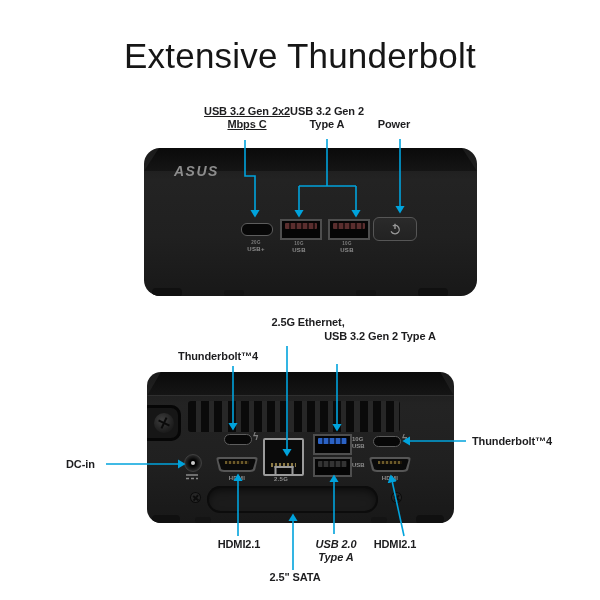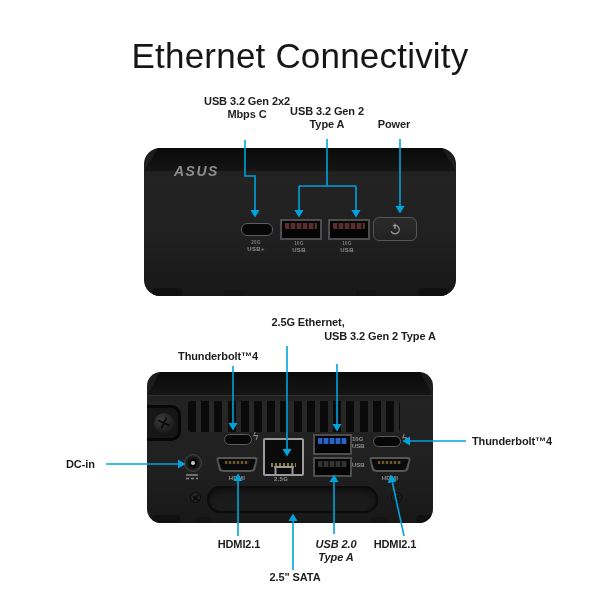--- a/index.html
+++ b/index.html
@@ -6,21 +6,21 @@
   .stage{position:relative;width:600px;height:600px;background:#ffffff;overflow:hidden;
          font-family:"Liberation Sans",sans-serif;color:#1c1c1c;}
   .title{position:absolute;left:0;top:36px;width:600px;text-align:center;
          font-size:35px;font-weight:400;letter-spacing:0.2px;color:#161616;}
   
   .lbl{position:absolute;font-size:11px;font-weight:700;line-height:13px;color:#1d1d1f;
        text-align:center;white-space:nowrap;letter-spacing:-0.1px;}
   .lbl.center{transform:translateX(-50%);}
   
   .device{position:absolute;overflow:hidden;
-          background:linear-gradient(180deg,#1a1a1a 0%,#232323 22%,#202020 60%,#181818 100%);}
+          background:linear-gradient(180deg,#1a1a1a 0%,#232323 22%,#202020 60%,#181818 100%);padding-left:21px;}
   .device.front{left:144px;top:148px;width:312px;height:148px;border-radius:16px;}
   .device.rear{left:147px;top:372px;width:286px;height:151px;border-radius:14px;}
   .topface{position:absolute;left:0;top:0;width:100%;height:23px;
            background:linear-gradient(180deg,#0a0a0a,#151515);
            clip-path:polygon(4.5% 0,95.5% 0,100% 100%,0 100%);}
   .device.rear .topface{border-bottom:1px solid #2f2f2f;}
   .brand{position:absolute;left:30px;top:15px;font-size:14px;font-weight:700;font-style:italic;
          letter-spacing:1.5px;color:#8d8d8d;}
   
   .foot{position:absolute;background:#101010;border-radius:4px;}
@@ -75,21 +75,21 @@
   .dcicon{position:absolute;transform:translateX(-50%);}
   
   svg.lines{position:absolute;left:0;top:0;z-index:5;pointer-events:none;}
   .lblwrap{z-index:6;}
 </style>
 </head>
 <body>
 
 <div class="stage">
 
-  <div class="title">Ethernet Connectivity</div>
+  <div class="title">Extensive Thunderbolt</div>
 
   <div class="device front">
     <div class="topface"></div>
     <div class="brand">ASUS</div>
 
     <div class="pill" style="left:97px;top:75px;width:30px;height:11px;"></div>
     <div class="ptag" style="left:112px;top:91px;">
       <span class="sm">20G</span>
       <span>USB+</span>
     </div>
@@ -212,21 +212,21 @@
       <path d="M337,364 V430" marker-end="url(#arr)"></path>
       <path d="M466,441 H404" marker-end="url(#arr)"></path>
       <path d="M106,464 H184" marker-end="url(#arr)"></path>
       <path d="M238,536 V475" marker-end="url(#arr)"></path>
       <path d="M293,570 V515" marker-end="url(#arr)"></path>
       <path d="M334,534 V476" marker-end="url(#arr)"></path>
       <path d="M404,536 L391,476" marker-end="url(#arr)"></path>
     </g>
   </svg>
 
-  <div class="lbl center lblwrap" style="left:247px;top:95px;">
+  <div class="lbl center lblwrap" style="left:247px;top:105px;text-decoration:underline;">
     <div>USB 3.2 Gen 2x2</div>
     <div>Mbps C</div>
   </div>
   <div class="lbl center lblwrap" style="left:327px;top:105px;text-align:center;">
     <div>USB 3.2 Gen 2</div>
     <div>Type A</div>
   </div>
   <div class="lbl center lblwrap" style="left:394px;top:118px;">Power</div>
 
   <div class="lbl center lblwrap" style="left:308px;top:316px;">

